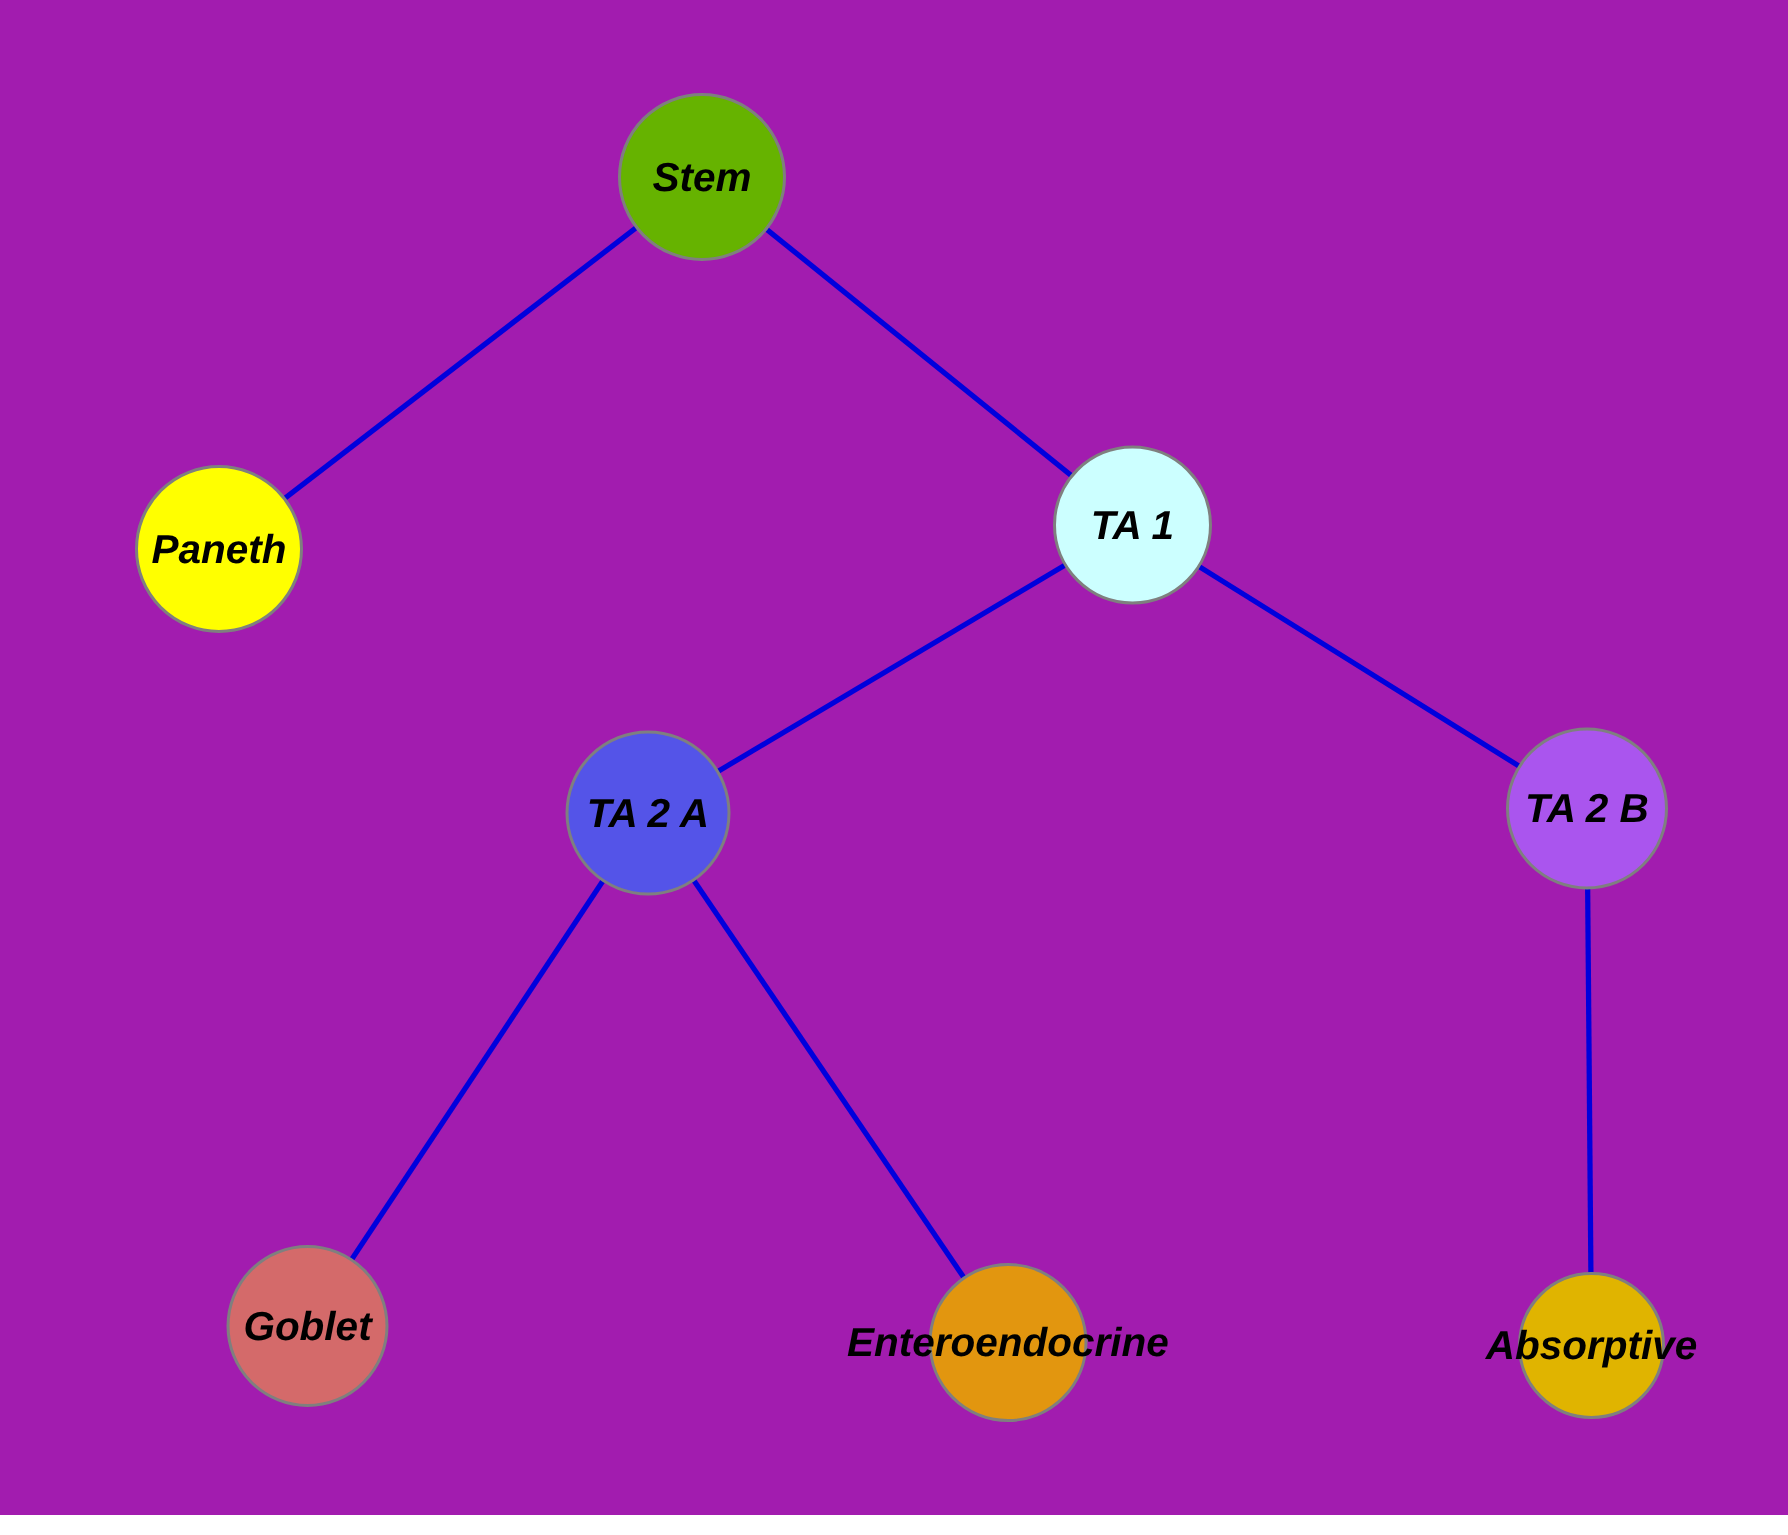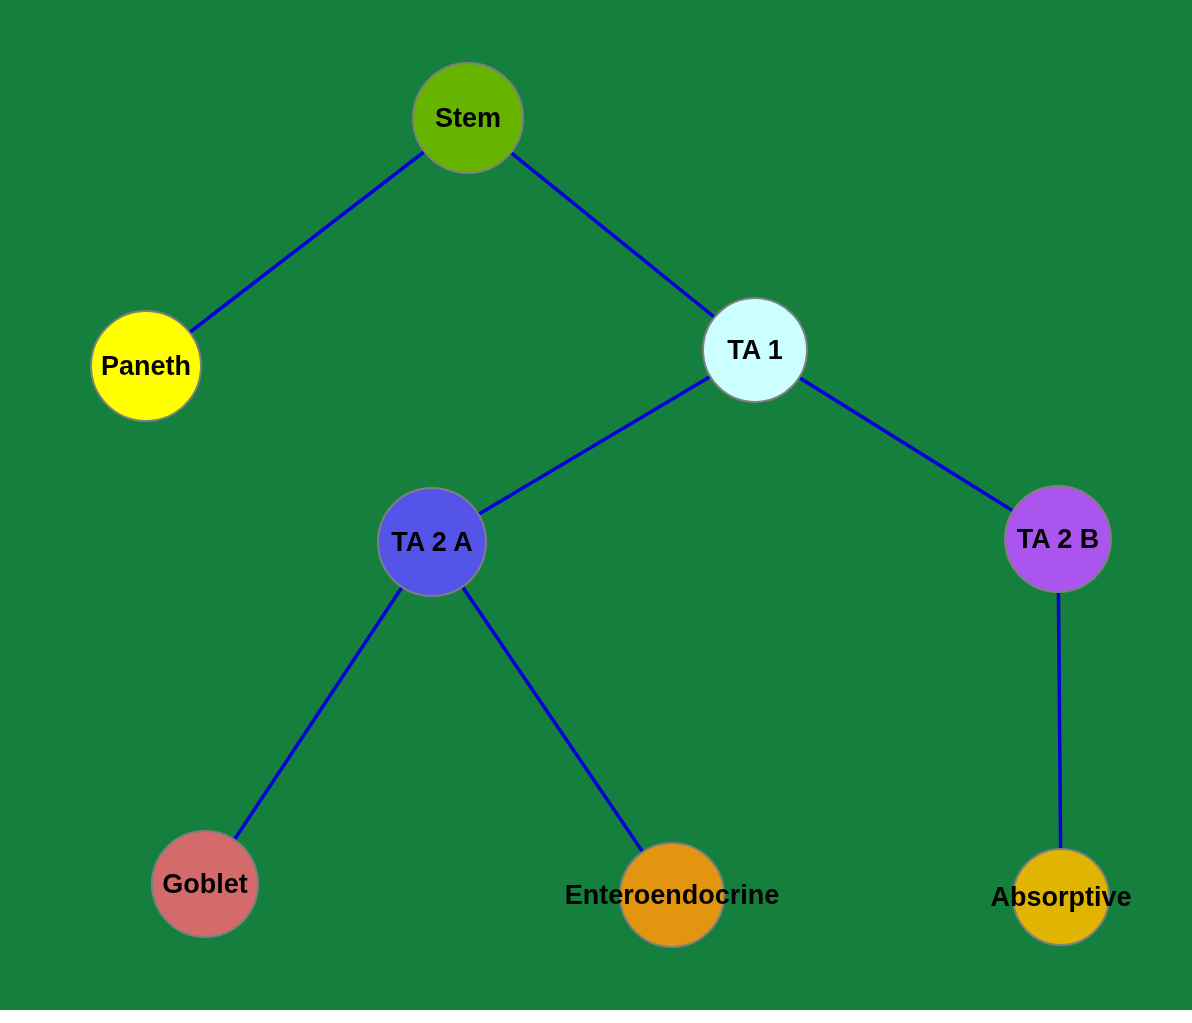--- a/index.html
+++ b/index.html
@@ -38,21 +38,21 @@
     fill: #000000;
     text-anchor: middle;
     dominant-baseline: central;
     pointer-events: none;
   }
 </style>
 </head>
 <body>
 
 <div id="stage">
-  <div id="graph-canvas" style="background: #15803d;">
+  <div id="graph-canvas" style="background: #a21caf; font-style: italic;">
     <svg id="diagram-svg" width="1192" height="1010" viewBox="0 0 1192 1010">
         <line x1="468" y1="118" x2="146" y2="366" stroke="#0000dd" stroke-width="3.5" class="edge-line"></line>
         <line x1="468" y1="118" x2="755" y2="350" stroke="#0000dd" stroke-width="3.5" class="edge-line"></line>
         <line x1="755" y1="350" x2="432" y2="542" stroke="#0000dd" stroke-width="3.5" class="edge-line"></line>
         <line x1="755" y1="350" x2="1058" y2="539" stroke="#0000dd" stroke-width="3.5" class="edge-line"></line>
         <line x1="432" y1="542" x2="205" y2="884" stroke="#0000dd" stroke-width="3.5" class="edge-line"></line>
         <line x1="432" y1="542" x2="672" y2="895" stroke="#0000dd" stroke-width="3.5" class="edge-line"></line>
         <line x1="1058" y1="539" x2="1061" y2="897" stroke="#0000dd" stroke-width="3.5" class="edge-line"></line>
         <g>
           <circle cx="468" cy="118" r="55" fill="#66b300" stroke="#7f7f7f" class="node-circle"></circle>

